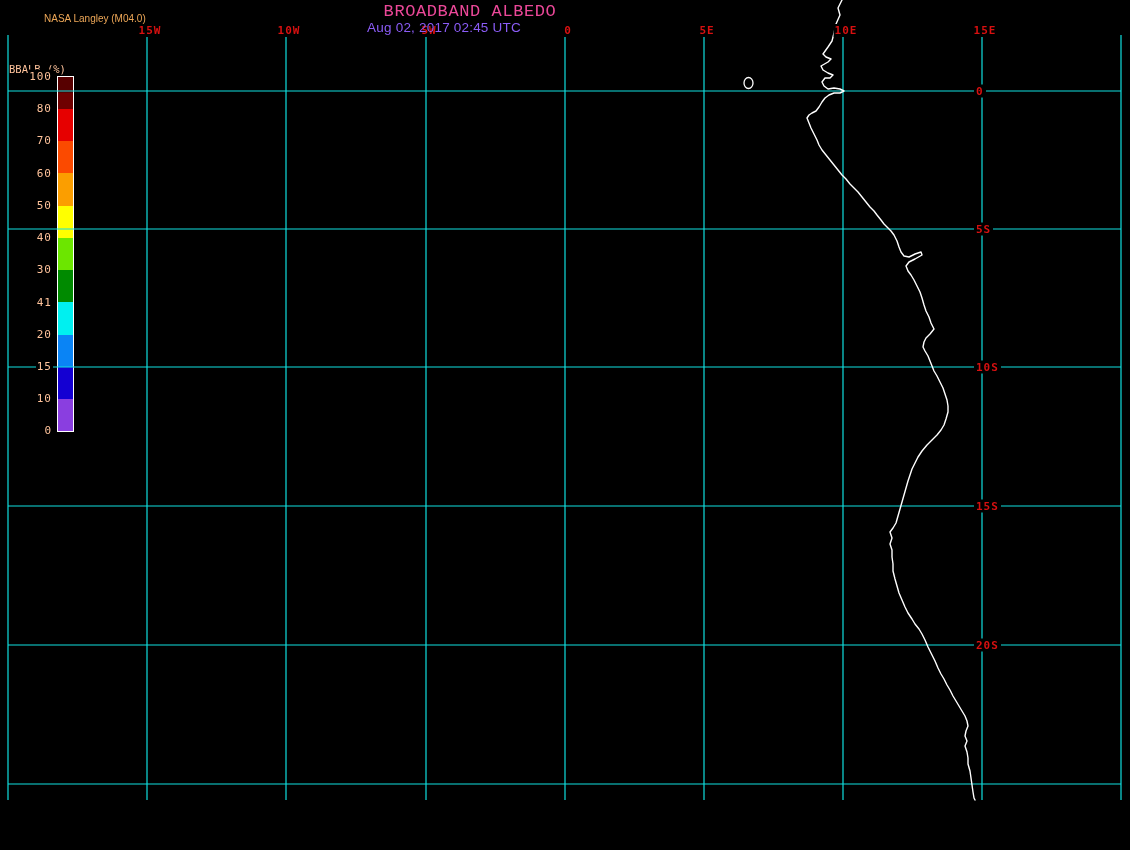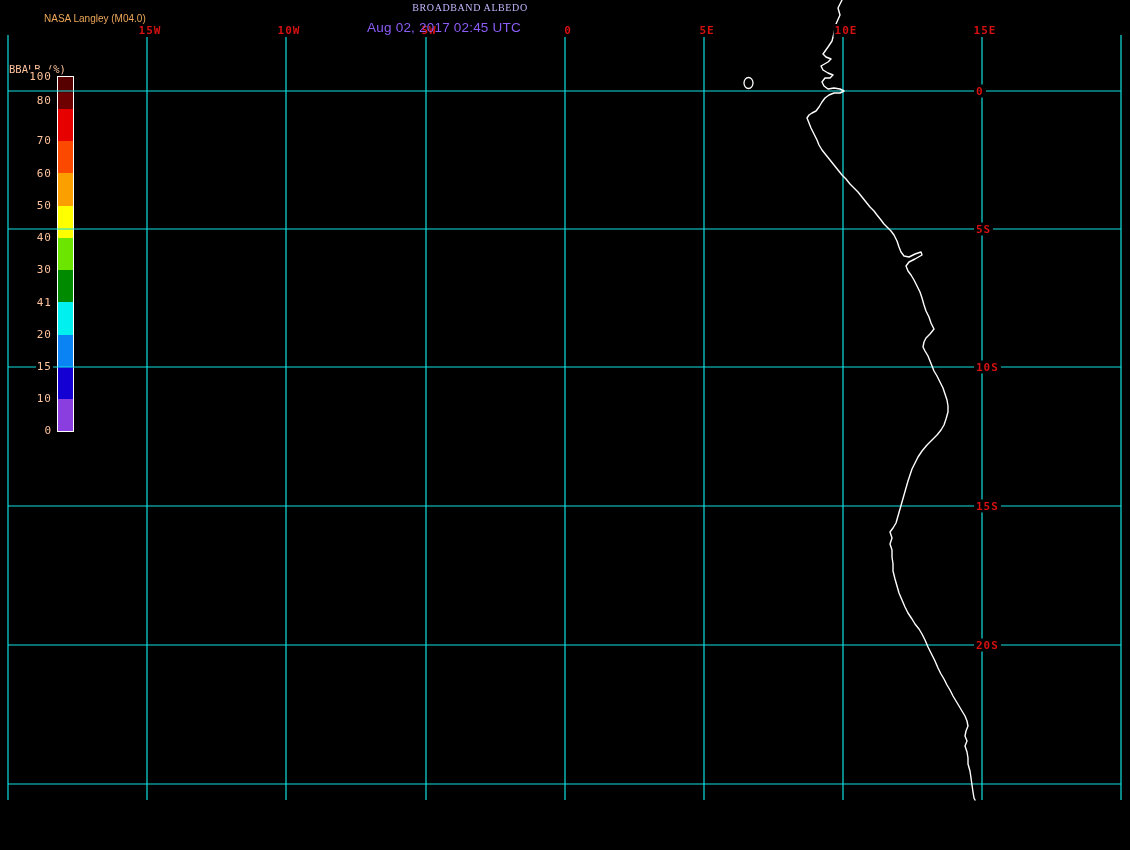--- a/index.html
+++ b/index.html
@@ -8,22 +8,22 @@
     font-family:"DejaVu Sans Mono", monospace;
   }
   .abs{position:absolute;}
   #source-label{
     left:8px;top:13px;color:#EDA757;
     font-family:"Liberation Sans","DejaVu Sans",sans-serif;font-size:10px;
     z-index:4;white-space:pre;margin-left:36px;
   }
   #map-title{
     left:470px;top:2px;transform:translateX(-50%);
-    color:#c4b5fd;font-family:Liberation Serif, serif;
-    font-size:10px;letter-spacing:0.6px;z-index:4;white-space:pre;
+    color:#ec4899;font-family:Liberation Mono, monospace;
+    font-size:17px;letter-spacing:0.6px;z-index:4;white-space:pre;
   }
   #map-subtitle{
     left:444px;top:20px;transform:translateX(-50%);
     color:#8b5cf6;font-family:"Liberation Sans","DejaVu Sans",sans-serif;
     font-size:13.5px;letter-spacing:0.2px;z-index:4;white-space:pre;
   }
   #grid-svg{left:0;top:0;z-index:2;}
   .lon-label{
     position:absolute;transform:translateX(-50%);top:24px;
     color:#D81010;font-size:11px;font-weight:bold;letter-spacing:1px;
@@ -72,21 +72,21 @@
       <div class="cb-seg" style="height: 32px; background: rgb(255, 255, 0);"></div>
       <div class="cb-seg" style="height: 32px; background: rgb(108, 230, 0);"></div>
       <div class="cb-seg" style="height: 32px; background: rgb(0, 138, 0);"></div>
       <div class="cb-seg" style="height: 33px; background: rgb(0, 240, 240);"></div>
       <div class="cb-seg" style="height: 32px; background: rgb(10, 132, 245);"></div>
       <div class="cb-seg" style="height: 32px; background: rgb(20, 0, 210);"></div>
       <div class="cb-seg" style="height: 32px; background: rgb(138, 62, 224);"></div>
     </div>
   <div id="cb-ticks">
       <div class="abs cb-tick" style="top: 76px;">100</div>
-      <div class="abs cb-tick" style="top: 100px;">80</div>
+      <div class="abs cb-tick" style="top: 108px;">80</div>
       <div class="abs cb-tick" style="top: 140px;">70</div>
       <div class="abs cb-tick" style="top: 173px;">60</div>
       <div class="abs cb-tick" style="top: 205px;">50</div>
       <div class="abs cb-tick" style="top: 237px; margin-left: 13px;">40</div>
       <div class="abs cb-tick" style="top: 269px;">30</div>
       <div class="abs cb-tick" style="top: 302px;">41</div>
       <div class="abs cb-tick" style="top: 334px;">20</div>
       <div class="abs cb-tick" style="top: 366px; margin-left: 27px;">15</div>
       <div class="abs cb-tick" style="top: 398px;">10</div>
       <div class="abs cb-tick" style="top: 430px;">0</div>

